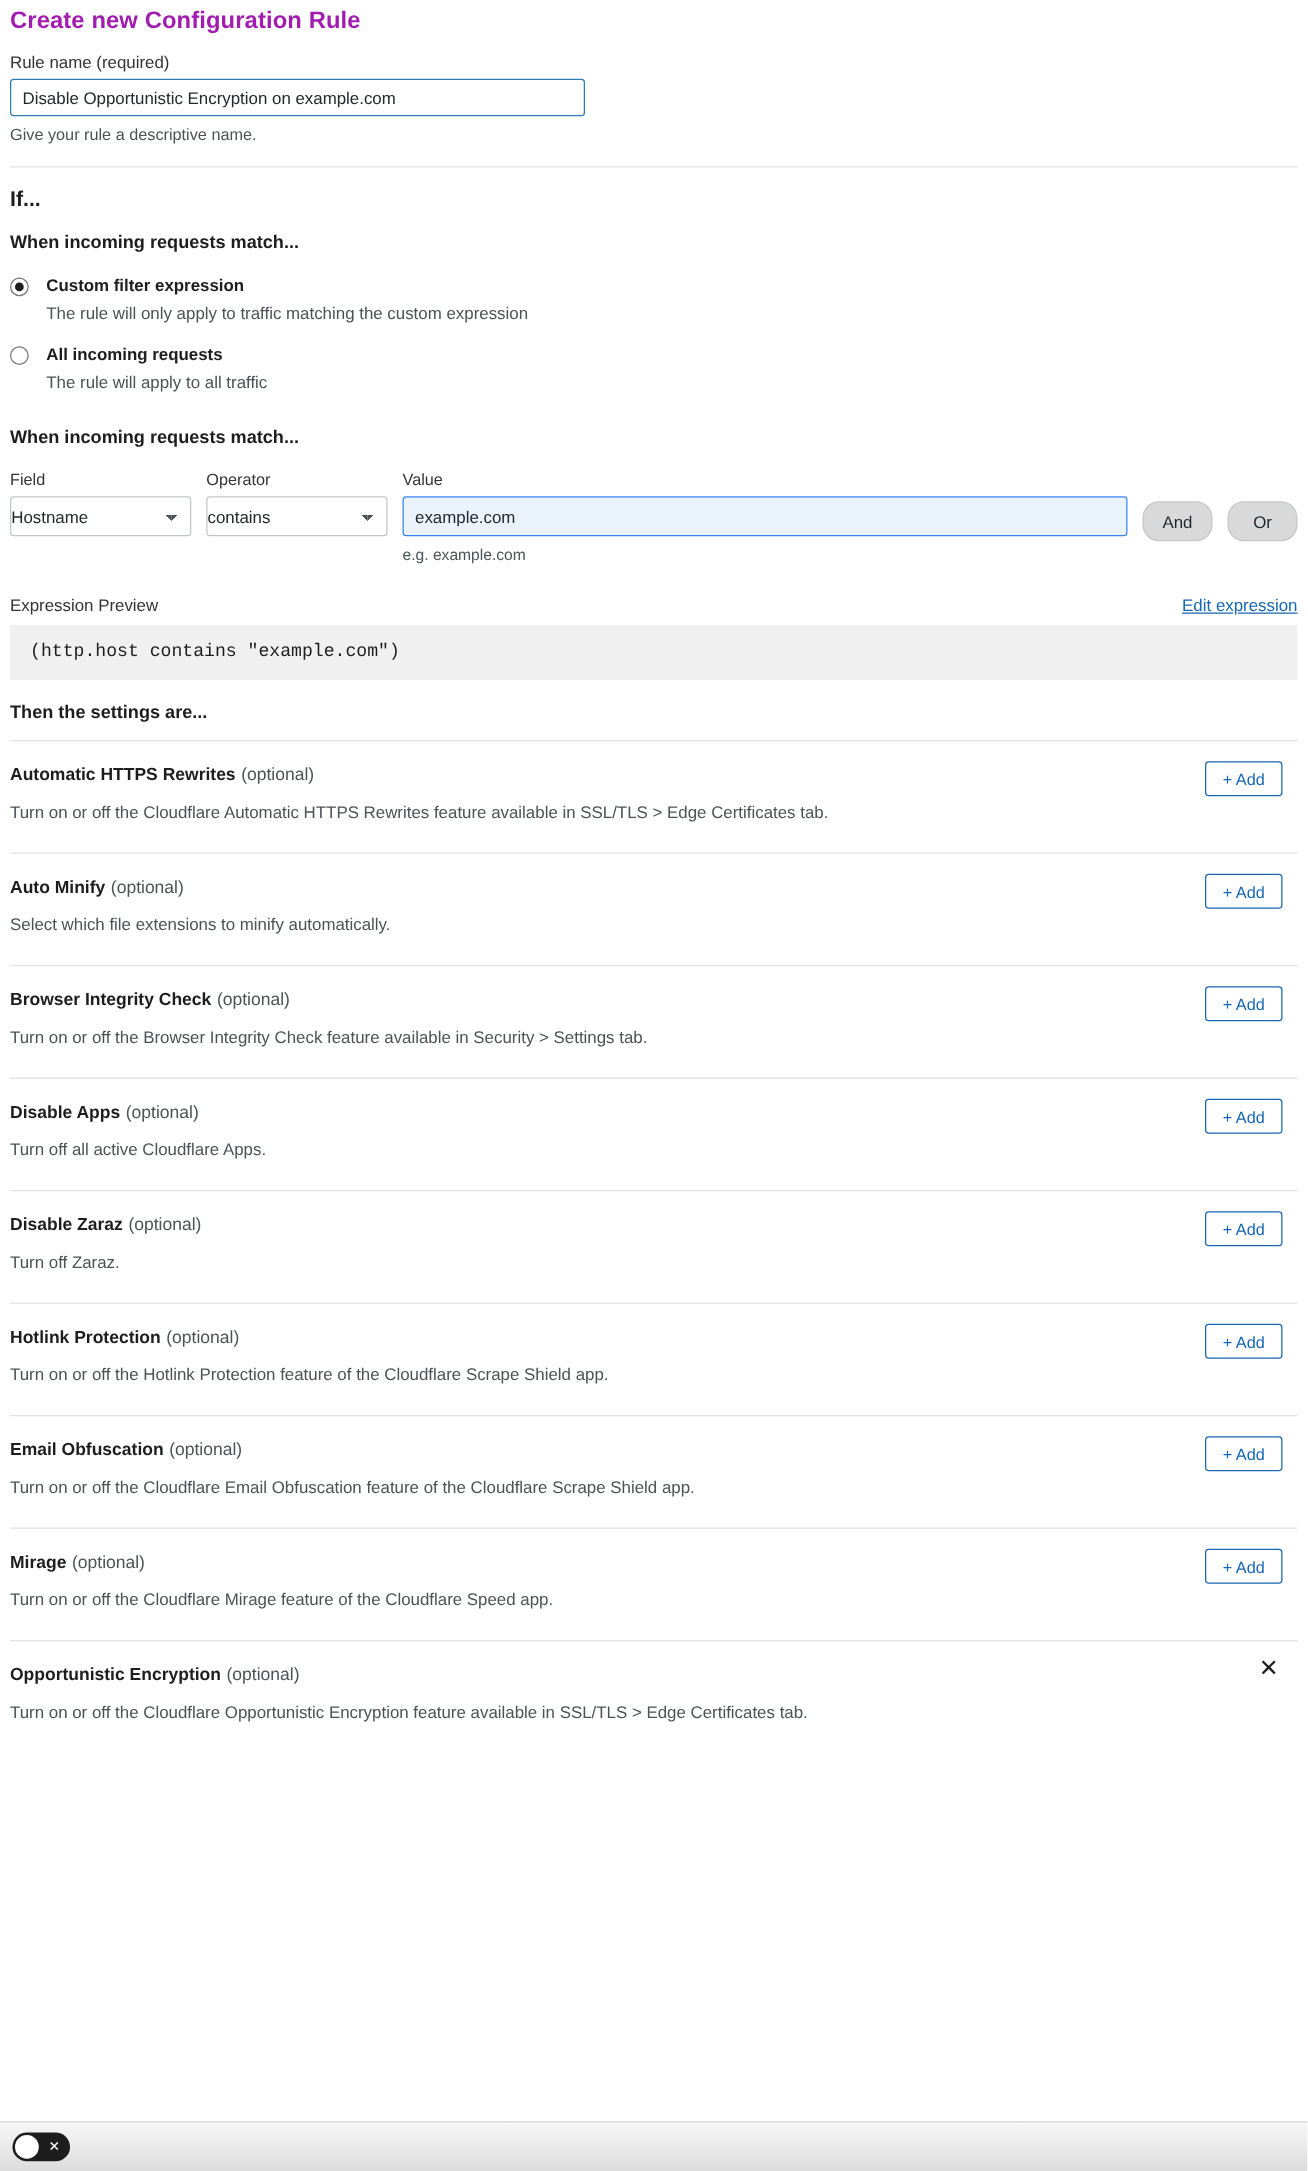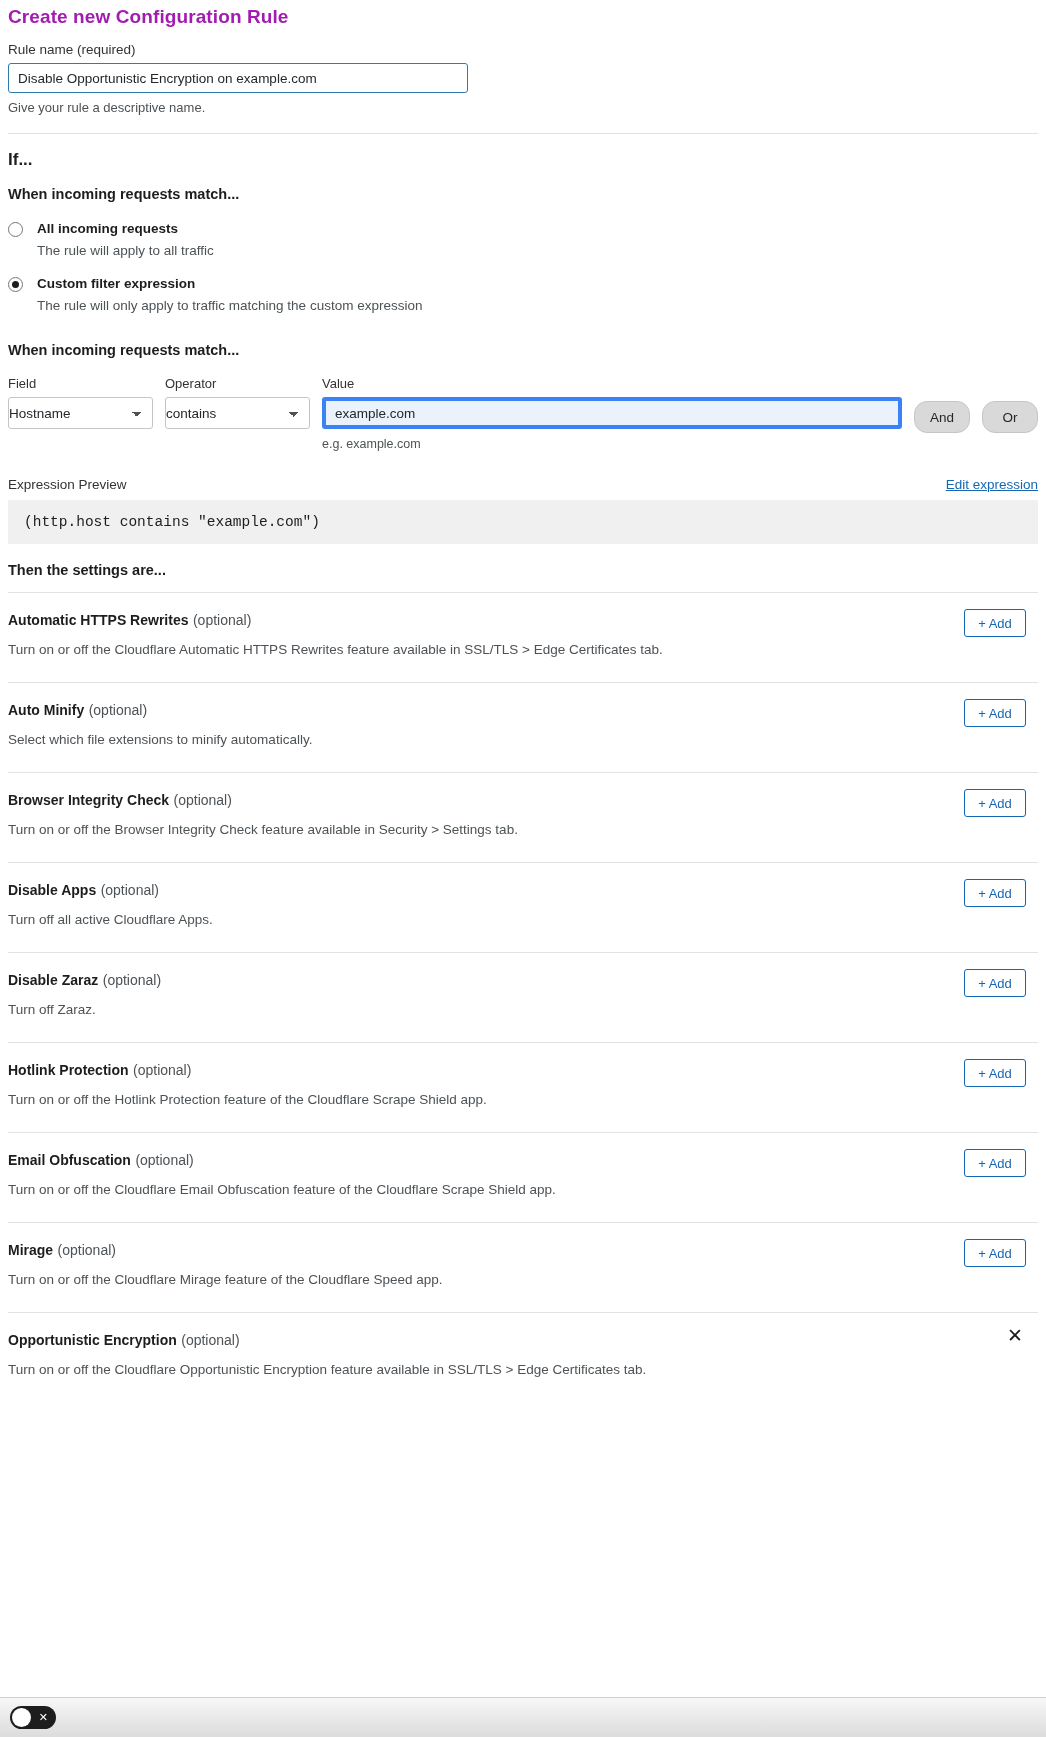--- a/index.html
+++ b/index.html
@@ -130,21 +130,21 @@
       linear-gradient(135deg, #4d5256 50%, transparent 50%);
     background-position:
       calc(100% - 15px) 14px,
       calc(100% - 10px) 14px;
     background-size: 5px 5px, 5px 5px;
     background-repeat: no-repeat;
   }
   .value-input {
     width: 100%;
     height: 32px;
-    border: 4px solid #3b82f6;
+    border: 1px solid #3b82f6;
     border-radius: 3px;
     background: #eaf3fb;
     font-size: 13.5px;
     font-family: "Liberation Sans", sans-serif;
     color: #23282d;
     padding: 4px 9px;
     outline: none;
   }
   .value-helper {
     font-size: 12.5px;
@@ -292,32 +292,32 @@
     <input class="text-input" value="Disable Opportunistic Encryption on example.com" style="">
     <div class="helper">Give your rule a descriptive name.</div>
   </div>
 
   <hr class="divider">
 
   <div class="section-title">If...</div>
   <div class="subsection-title">When incoming requests match...</div>
 
   <div class="radio-row">
+    <div class="radio checked"></div>
+    <div>
+      <div class="radio-text-main">Custom filter expression</div>
+      <div class="radio-text-sub">The rule will only apply to traffic matching the custom expression</div>
+    </div>
+  </div>
+
+  <div class="radio-row">
     <div class="radio"></div>
     <div>
       <div class="radio-text-main">All incoming requests</div>
       <div class="radio-text-sub">The rule will apply to all traffic</div>
-    </div>
-  </div>
-
-  <div class="radio-row">
-    <div class="radio checked"></div>
-    <div>
-      <div class="radio-text-main">Custom filter expression</div>
-      <div class="radio-text-sub">The rule will only apply to traffic matching the custom expression</div>
     </div>
   </div>
 
   <div class="subsection-title" style="margin-top:28px;">When incoming requests match...</div>
 
   <div class="expr-row">
     <div class="expr-col col-field">
       <div class="small-label">Field</div>
       <select class="select-box">
         <option>Hostname</option>

